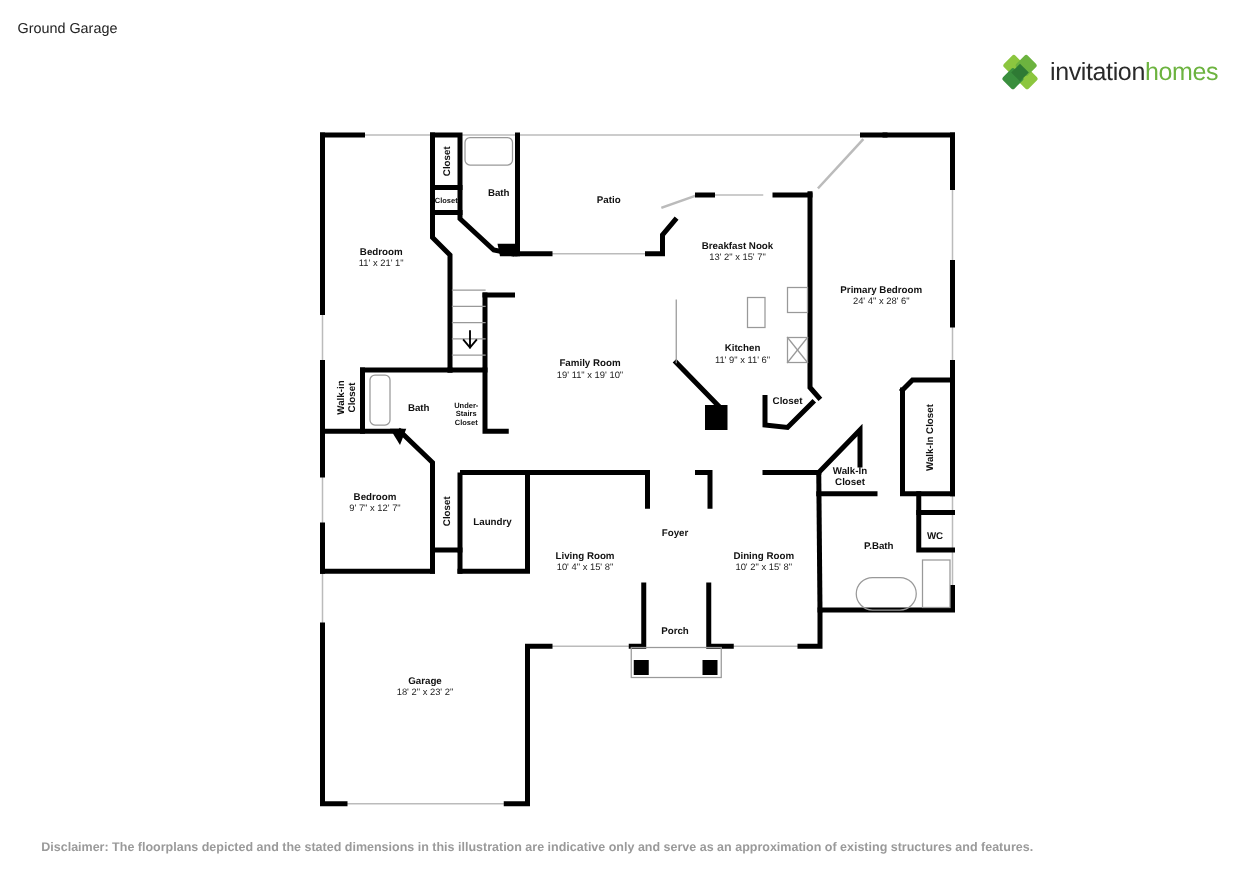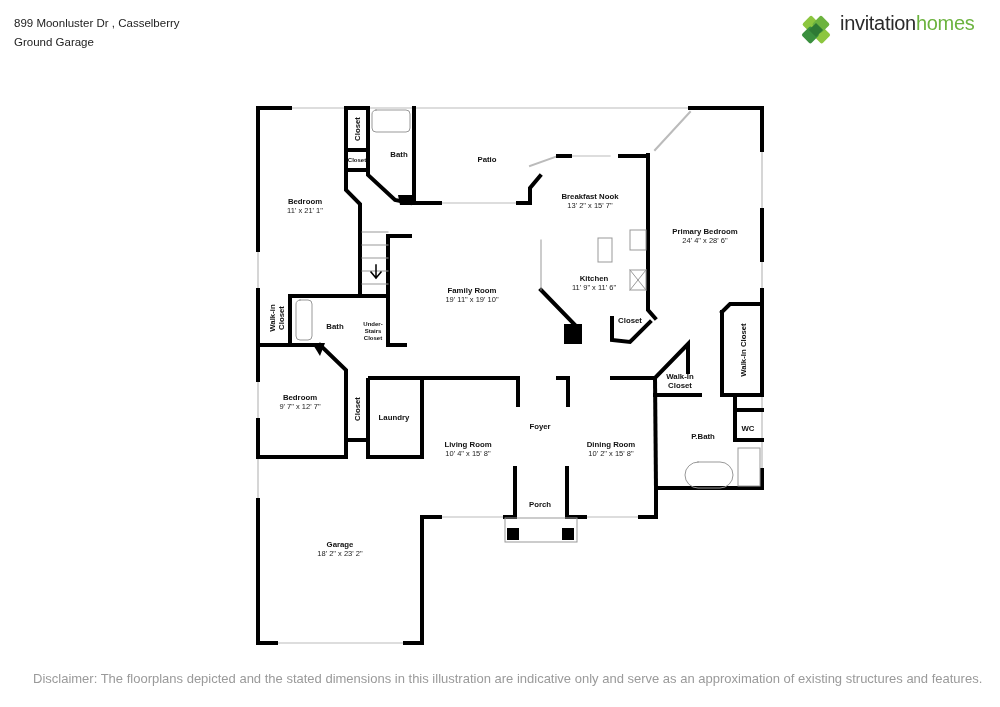--- a/index.html
+++ b/index.html
@@ -1,33 +1,32 @@
 <!DOCTYPE html>
 <html><head>
 <meta charset="utf-8">
 <style>
   html, body { margin:0; padding:0; background:#ffffff; }
   body { width:1000px; height:707px; position:relative; overflow:hidden; font-family:"Liberation Sans", sans-serif; color:#222; }
   .header { position:absolute; left:14px; top:14px; font-size:11.5px; line-height:19px; color:#222; }
-  .logo { position:absolute; left:798px; top:12px; display:flex; align-items:flex-start; }
+  .logo { position:absolute; left:798px; top:40px; display:flex; align-items:center; }
   .logo-text { font-size:20px; font-weight:400; letter-spacing:-0.3px; margin-left:6px; }
   .logo-text .w1 { color:#2a2a2a; }
   .logo-text .w2 { color:#6cb33f; }
   .plan { position:absolute; left:0; top:0; }
-  .disclaimer { position:absolute; left:33px; top:672px; font-size:13px; line-height:14.5px; color:#9a9a9a; }
+  .disclaimer { position:absolute; left:33px; top:672px; font-size:10px; line-height:14.5px; color:#9a9a9a;font-weight:bold; }
   svg text { font-family:"Liberation Sans", sans-serif; }
   .rn { font-size:7.8px; font-weight:700; fill:#111; text-anchor:middle; }
   .rd { font-size:7.5px; fill:#222; text-anchor:middle; }
   .rs { font-size:6px; font-weight:700; fill:#111; text-anchor:middle; }
 </style>
 </head>
 <body>
 
 <div class="header">
-  <div>899 Moonluster Dr , Casselberry</div>
   <div>Ground Garage</div>
 </div>
 
 <div class="logo">
   <svg width="36" height="36" viewBox="0 0 36 36">
     <g transform="rotate(45 18 18)">
       <rect x="4" y="11" width="13" height="13" rx="2" fill="#8cc63f"></rect>
       <rect x="19" y="11" width="13" height="13" rx="2" fill="#8cc63f"></rect>
       <rect x="11" y="4" width="13" height="13" rx="2" fill="#6cb33f"></rect>
       <rect x="11" y="19" width="13" height="13" rx="2" fill="#3a8f3e"></rect>

